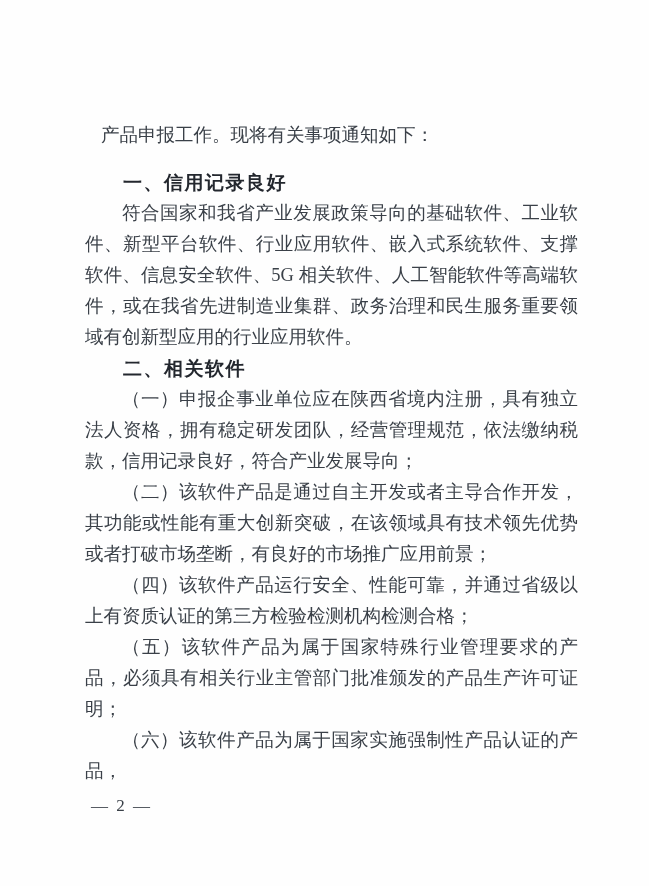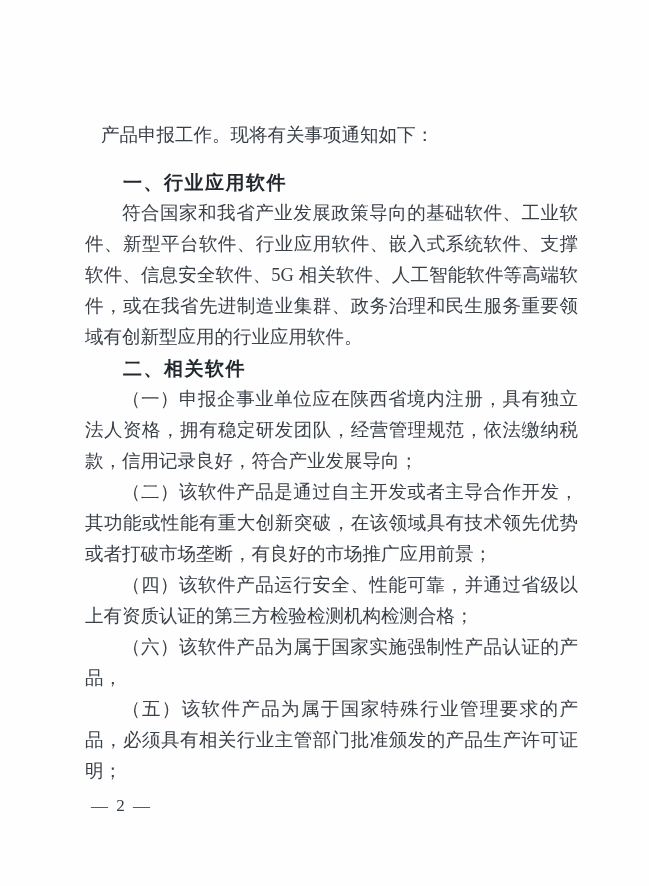--- a/index.html
+++ b/index.html
@@ -44,22 +44,22 @@
     font-size: 17px;
     letter-spacing: 2px;
     color: #3a4048;
   }
 </style>
 </head>
 <body>
 
 <div class="page">
   <p class="p-cont">产品申报工作。现将有关事项通知如下：</p>
-  <p class="p-heading">一、行业应用软件</p>
+  <p class="p-heading">一、信用记录良好</p>
   <p class="p-body">符合国家和我省产业发展政策导向的基础软件、工业软件、新型平台软件、行业应用软件、嵌入式系统软件、支撑软件、信息安全软件、5G 相关软件、人工智能软件等高端软件，或在我省先进制造业集群、政务治理和民生服务重要领域有创新型应用的行业应用软件。</p>
   <p class="p-heading">二、相关软件</p>
   <p class="p-body">（一）申报企事业单位应在陕西省境内注册，具有独立法人资格，拥有稳定研发团队，经营管理规范，依法缴纳税款，信用记录良好，符合产业发展导向；</p>
   <p class="p-body">（二）该软件产品是通过自主开发或者主导合作开发，其功能或性能有重大创新突破，在该领域具有技术领先优势或者打破市场垄断，有良好的市场推广应用前景；</p>
   <p class="p-body">（四）该软件产品运行安全、性能可靠，并通过省级以上有资质认证的第三方检验检测机构检测合格；</p>
+  <p class="p-body">（五）该软件产品为属于国家特殊行业管理要求的产品，必须具有相关行业主管部门批准颁发的产品生产许可证明；</p>
   <p class="p-body">（六）该软件产品为属于国家实施强制性产品认证的产品，</p>
-  <p class="p-body">（五）该软件产品为属于国家特殊行业管理要求的产品，必须具有相关行业主管部门批准颁发的产品生产许可证明；</p>
   <p class="page-number">— 2 —</p>
 </div>
 
 </body></html>

